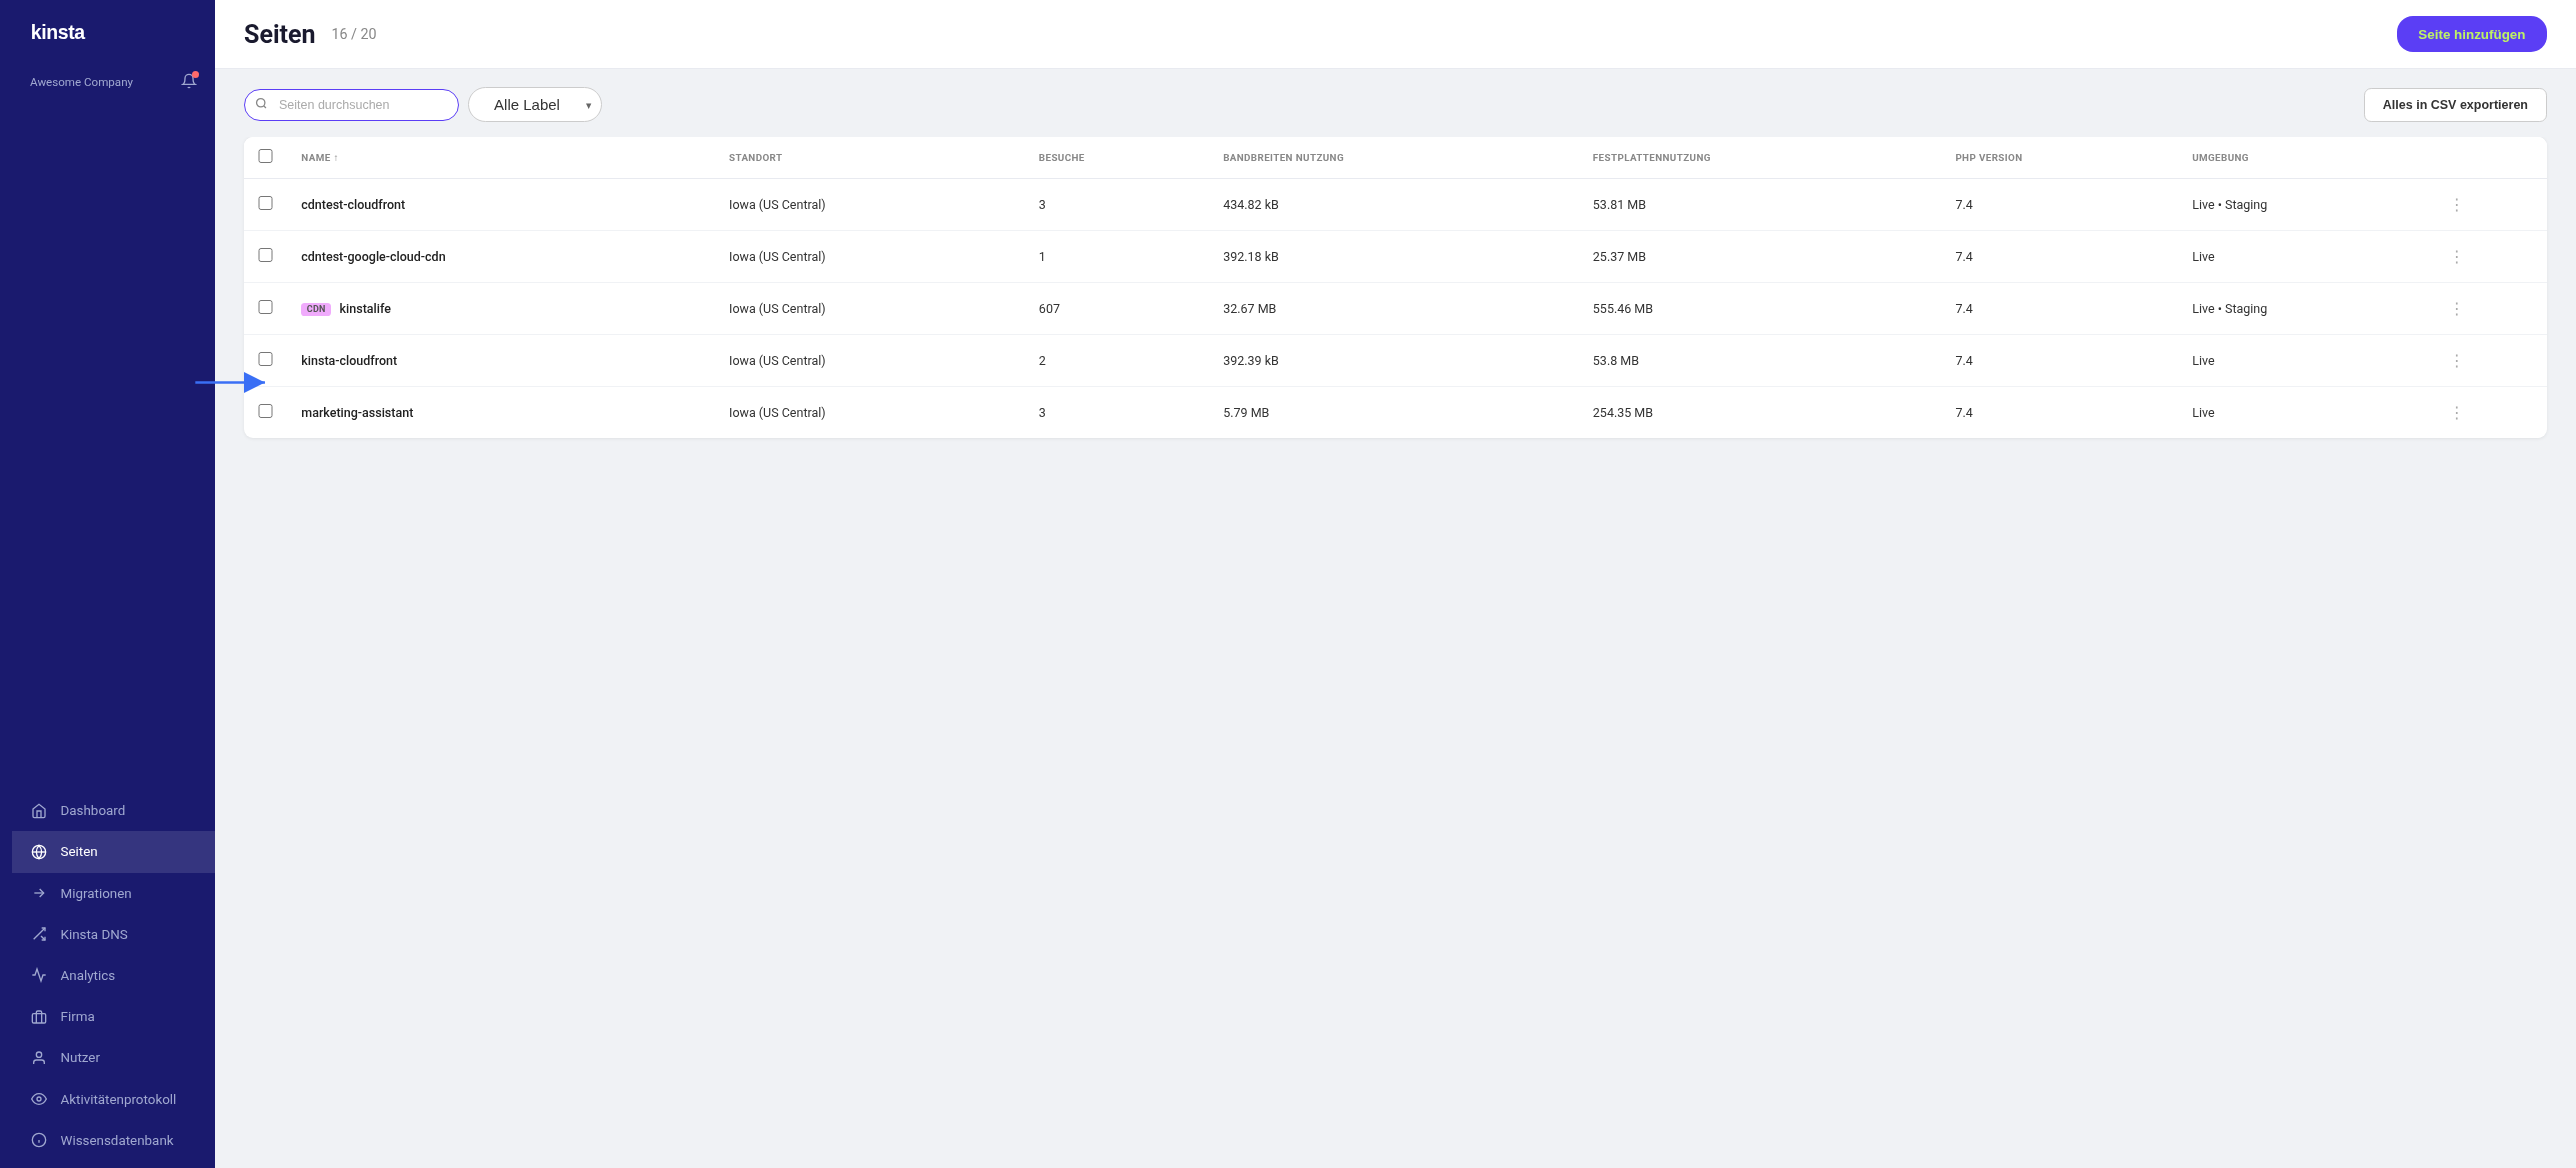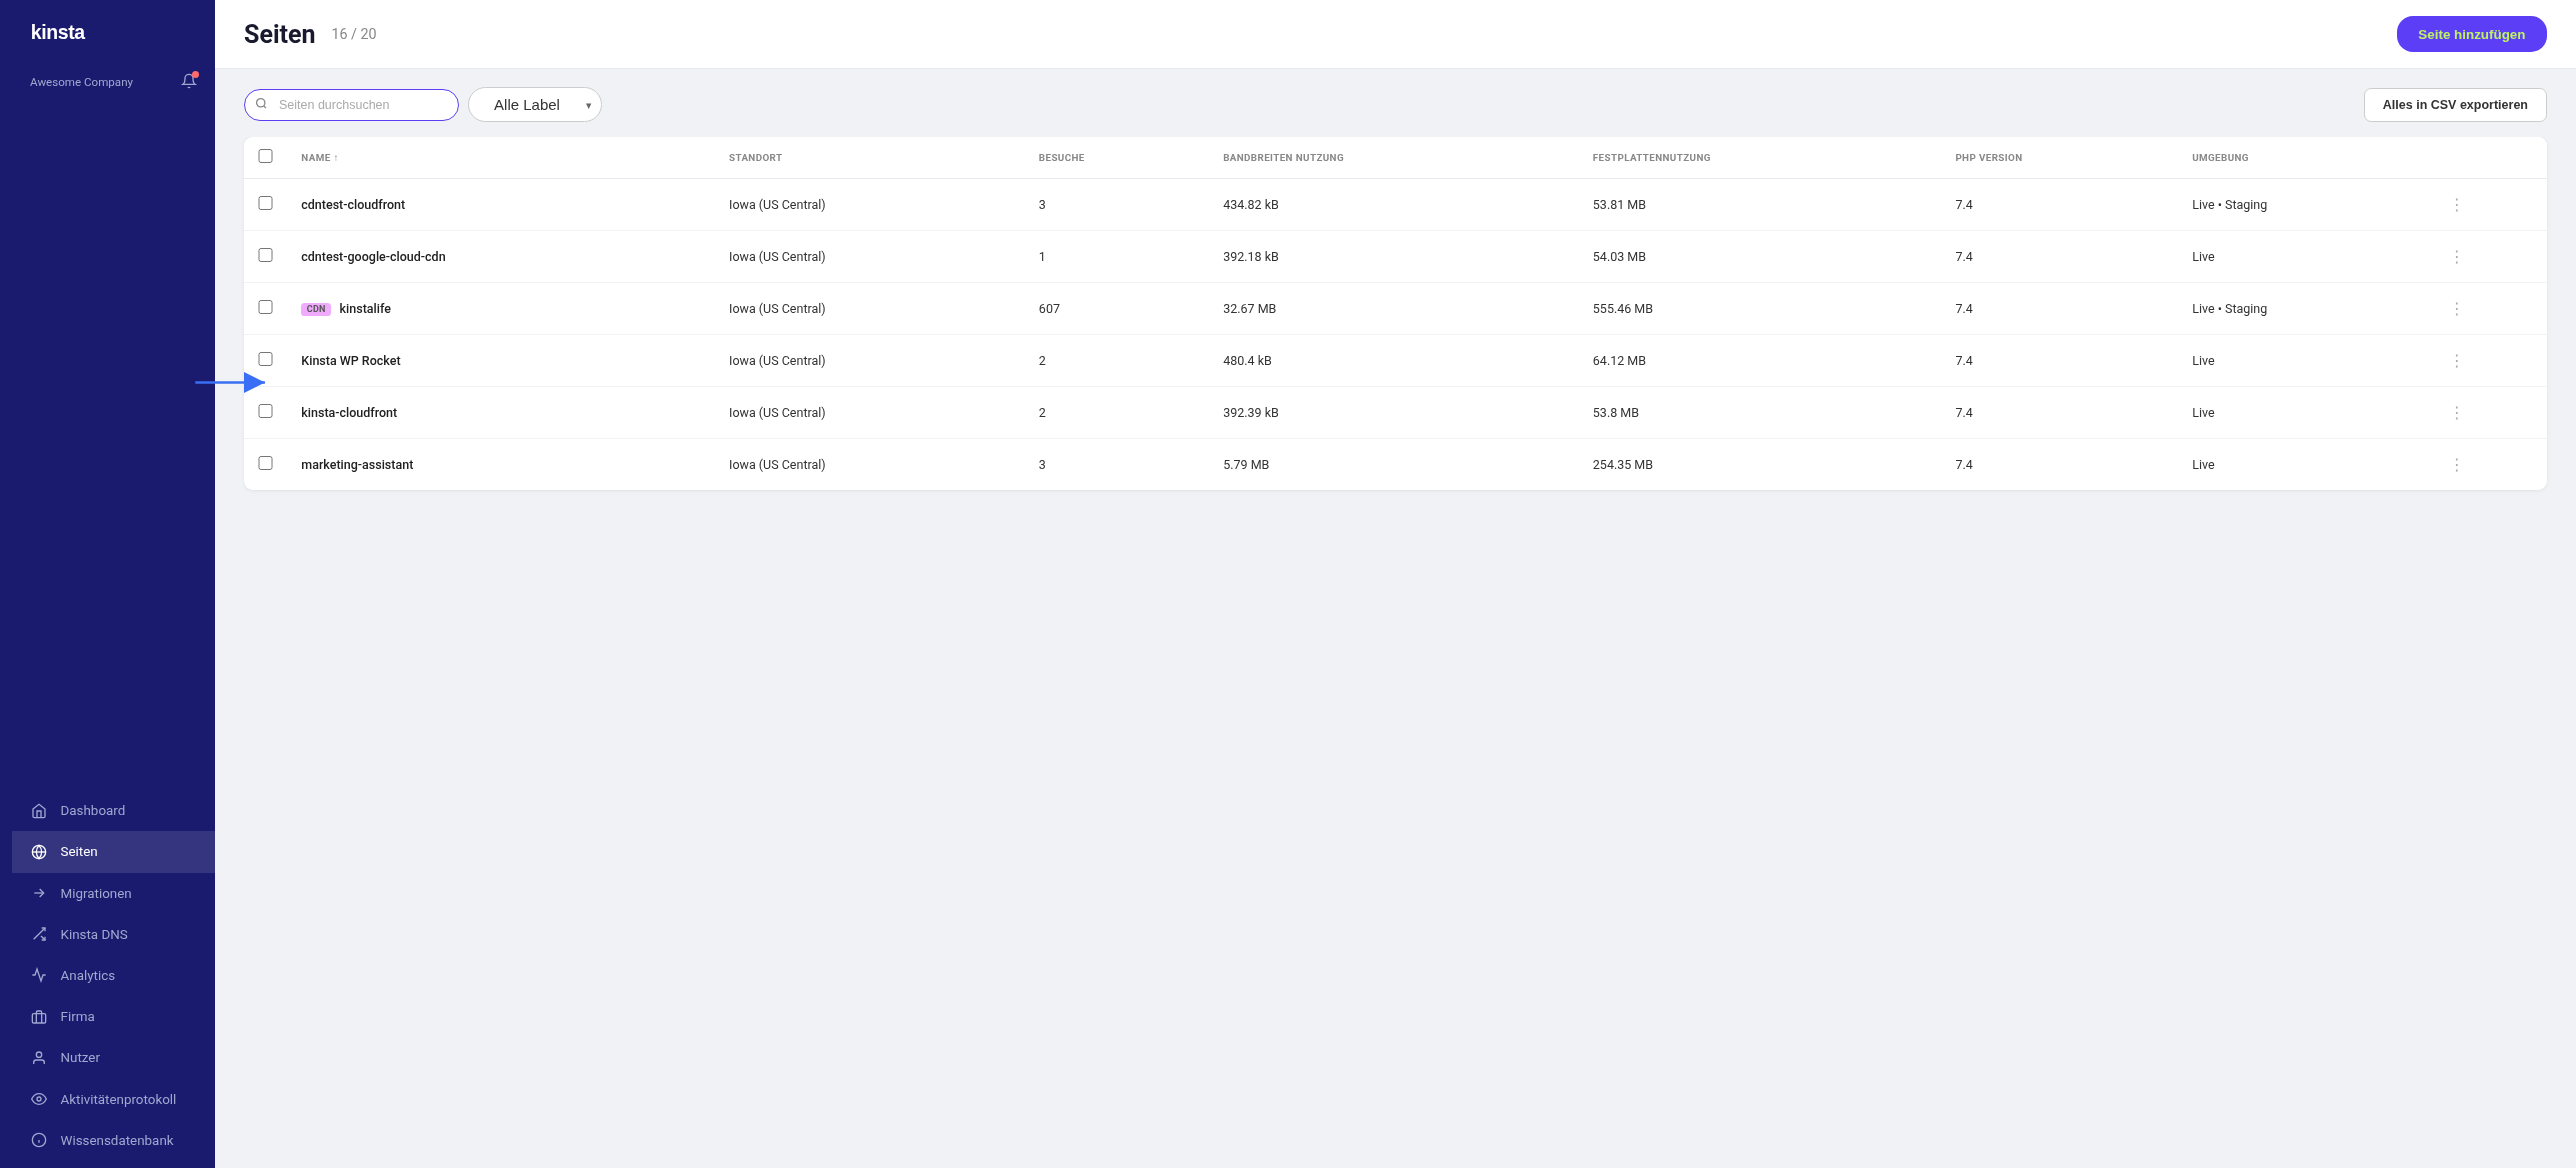--- a/index.html
+++ b/index.html
@@ -471,59 +471,41 @@
     <td class="checkbox-cell">
       <input type="checkbox" style="">
     </td>
     <td>
       
       <span class="site-name">cdntest-google-cloud-cdn</span>
     </td>
     <td>Iowa (US Central)</td>
     <td>1</td>
     <td>392.18 kB</td>
-    <td>54.03 MB</td>
+    <td>25.37 MB</td>
     <td>7.4</td>
     <td>Live</td>
     <td>
       <span class="more-icon">⋮</span>
     </td>
   </tr>
           <tr style="background: rgb(255, 255, 255);">
     <td class="checkbox-cell">
       <input type="checkbox" style="">
     </td>
     <td>
       <span class="cdn-badge">CDN</span>
       <span class="site-name">kinstalife</span>
     </td>
     <td>Iowa (US Central)</td>
     <td>607</td>
     <td>32.67 MB</td>
     <td>555.46 MB</td>
     <td>7.4</td>
     <td>Live • Staging</td>
-    <td>
-      <span class="more-icon">⋮</span>
-    </td>
-  </tr>
-          <tr>
-    <td class="checkbox-cell">
-      <input type="checkbox" style="">
-    </td>
-    <td>
-      
-      <span class="site-name">Kinsta WP Rocket</span>
-    </td>
-    <td>Iowa (US Central)</td>
-    <td>2</td>
-    <td>480.4 kB</td>
-    <td>64.12 MB</td>
-    <td>7.4</td>
-    <td>Live</td>
     <td>
       <span class="more-icon">⋮</span>
     </td>
   </tr>
           <tr>
     <td class="checkbox-cell">
       <input type="checkbox" style="">
     </td>
     <td>
       

